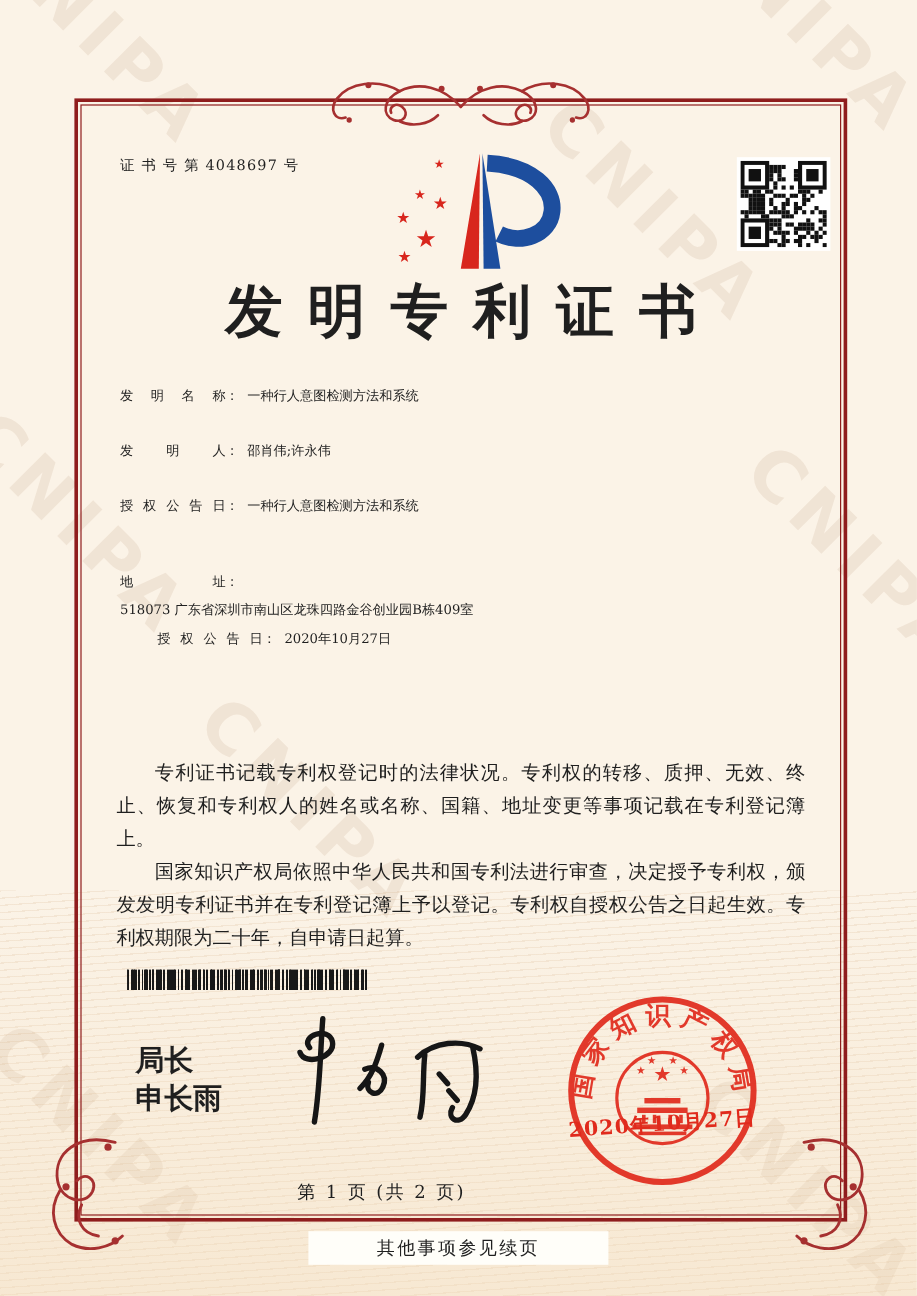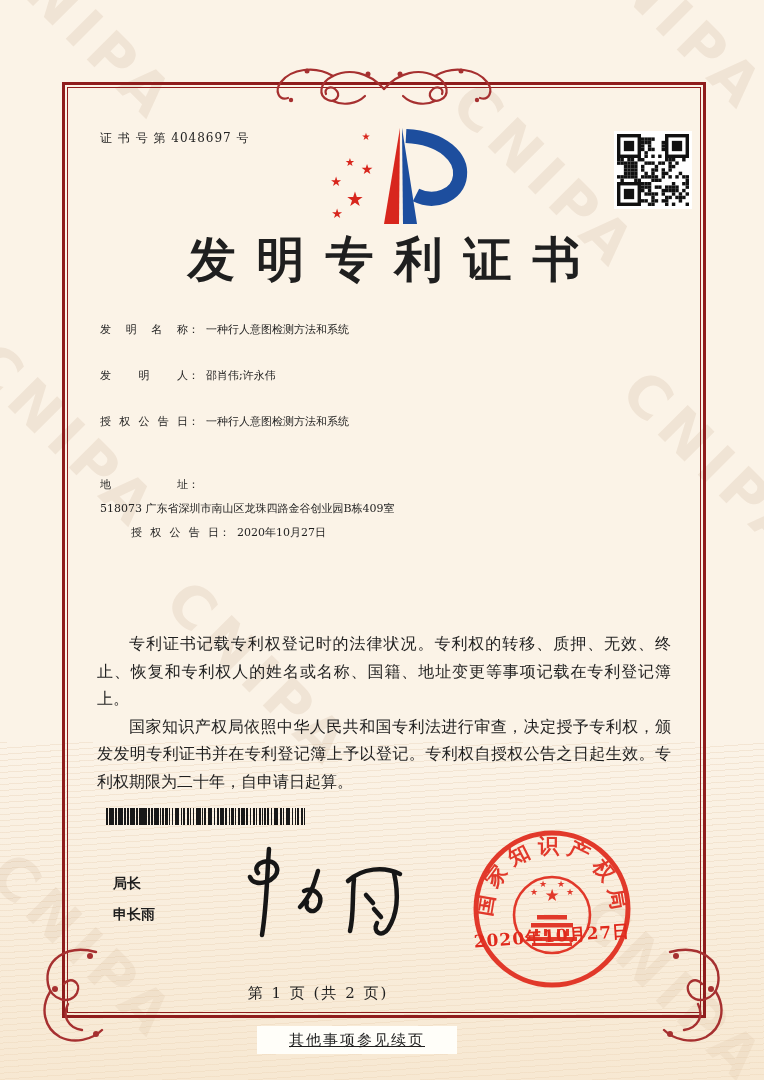--- a/index.html
+++ b/index.html
@@ -38,29 +38,29 @@
   .grant{display:flex;margin-left:31px;}
   .grant .g1{width:330px;}
   .paragraphs{position:absolute;left:97px;top:630px;width:574px;
     font-size:16px;line-height:27.5px;text-align:justify;}
   .paragraphs p{margin:0;text-indent:2em;}
   .barcode{position:absolute;left:106px;top:808px;width:200px;height:17px;
     background:
       repeating-linear-gradient(90deg,#181818 0 1.5px,transparent 1.5px 3px),
       repeating-linear-gradient(90deg,#181818 0 1px,transparent 1px 7px),
       repeating-linear-gradient(90deg,transparent 0 4px,#181818 4px 6.5px,transparent 6.5px 11px);}
-  .officer{position:absolute;left:113px;top:868px;font-size:14px;font-weight:600;line-height:31px;}
+  .officer{position:absolute;left:113px;top:868px;font-size:24px;font-weight:600;line-height:31px;}
   .sig{position:absolute;left:222px;top:843px;width:215px;height:98px;}
   .seal{position:absolute;left:472px;top:829px;width:160px;height:160px;}
   .seal-date{position:absolute;left:-8px;right:-8px;top:96px;text-align:center;
     color:var(--seal_red,#e02a1c);font-size:17px;font-weight:bold;letter-spacing:1px;
     transform:rotate(-4deg);}
   .page-info{position:absolute;left:62px;width:512px;top:984px;text-align:center;font-size:15px;letter-spacing:2px;}
-  .footer-strip{position:absolute;left:257px;top:1026px;width:200px;height:28px;background:#fffef9;
-    text-align:center;font-size:15px;line-height:28px;letter-spacing:2px;text-decoration:underline;}
+  .footer-strip{position:absolute;left:257px;top:1026px;width:250px;height:28px;background:#fffef9;
+    text-align:center;font-size:15px;line-height:28px;letter-spacing:2px;}
   .ornament-top{position:absolute;left:269px;top:56px;}
   .ornament-bl{position:absolute;left:38px;top:944px;}
   .ornament-br{position:absolute;left:656px;top:944px;transform:scaleX(-1);}
   svg{display:block;}
 </style>
 </head>
 <body>
 
 <div class="wm" style="left:-34px;top:-6px">CNIPA</div>
 <div class="wm" style="left:556px;top:-16px">CNIPA</div>

